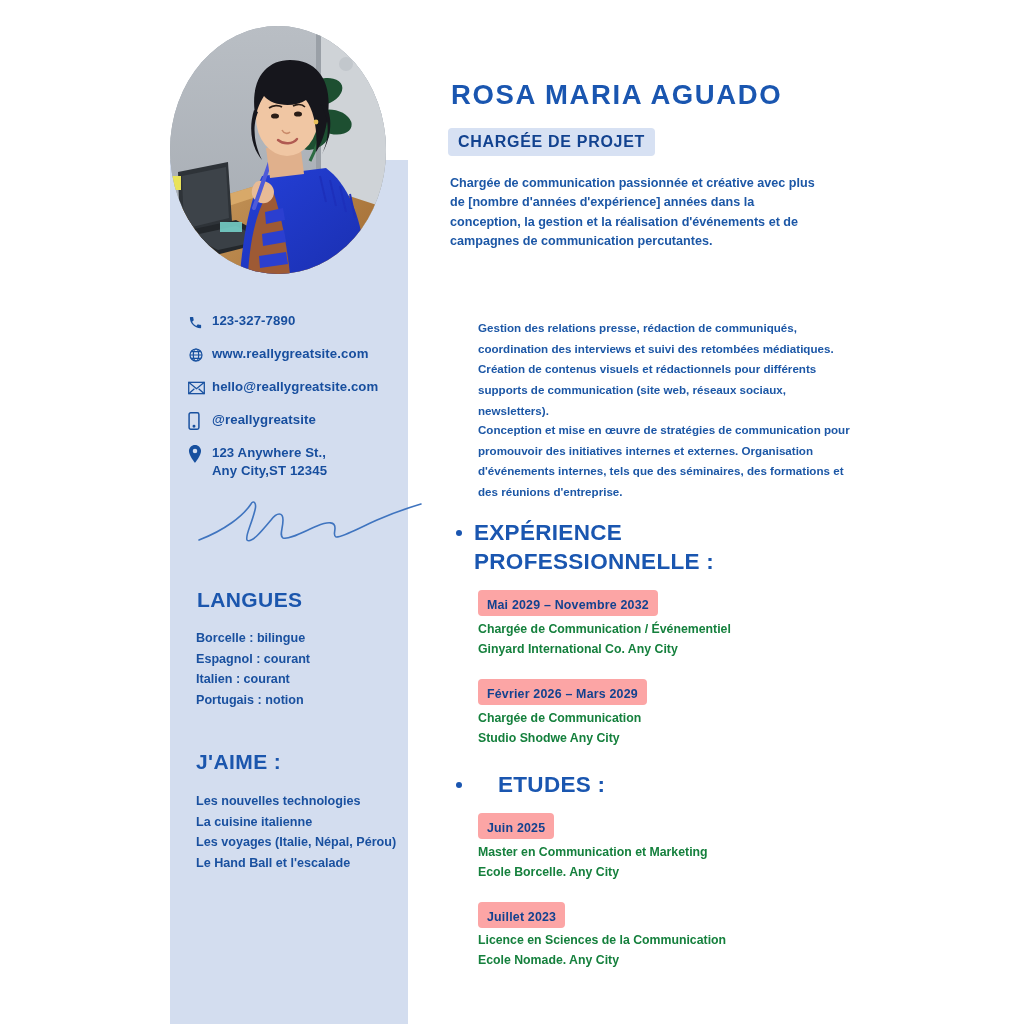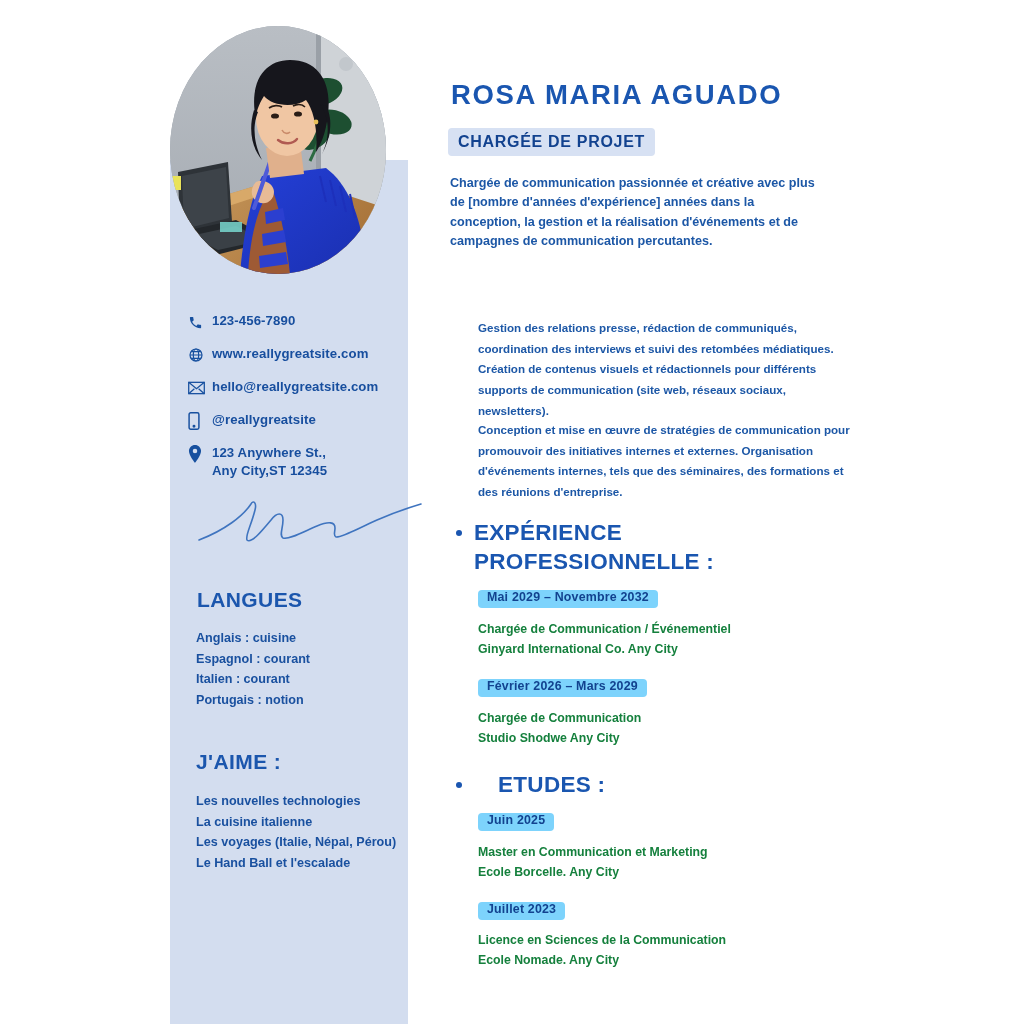--- a/index.html
+++ b/index.html
@@ -163,23 +163,23 @@
     position: absolute;
     width: 372px;
     font-size: 11.6px;
     font-weight: bold;
     line-height: 1.78;
     color: #1c57a6;
   }
 
   .date-badge {
     position: absolute;
-    background: #7dd3fc;
+    background: #fca5a5;
     border-radius: 4px;
-    padding: 0 9px 4px 9px;
+    padding: 8px 9px 4px 9px;
     font-size: 12.4px;
     font-weight: bold;
     letter-spacing: 0.2px;
     color: #12428f;
   }
   .entry-lines {
     position: absolute;
     font-size: 12.3px;
     font-weight: bold;
     line-height: 1.6;
@@ -291,21 +291,21 @@
 </div>
 
 <div id="contact">
 
   <div class="contact-row">
     <span class="contact-icon">
       <svg width="15" height="15" viewBox="0 0 24 24" fill="#17509f">
         <path d="M6.6 10.8c1.4 2.8 3.8 5.2 6.6 6.6l2.2-2.2c.3-.3.7-.4 1-.2 1.2.4 2.4.6 3.6.6.6 0 1 .4 1 1V20c0 .6-.4 1-1 1C10.6 21 3 13.4 3 4c0-.6.4-1 1-1h3.5c.6 0 1 .4 1 1 0 1.3.2 2.5.6 3.6.1.4 0 .8-.2 1.1l-2.3 2.1z"></path>
       </svg>
     </span>
-    <span class="contact-text">123-456-7890</span>
+    <span class="contact-text">123-327-7890</span>
   </div>
 
   <div class="contact-row">
     <span class="contact-icon">
       <svg width="16" height="16" viewBox="0 0 24 24" fill="none" stroke="#17509f" stroke-width="1.8">
         <circle cx="12" cy="12" r="9"></circle>
         <ellipse cx="12" cy="12" rx="4" ry="9"></ellipse>
         <path d="M3 12h18M4.5 7h15M4.5 17h15"></path>
       </svg>
     </span>
@@ -349,21 +349,21 @@
   <svg width="230" height="56" viewBox="0 0 230 56" fill="none" stroke="#3f74bf" stroke-width="1.6" stroke-linecap="round">
     <path d="M4 42 C30 32 48 18 56 6 C58 2 62 4 60 12 C56 28 50 38 52 42
              C56 46 66 34 76 22 C82 14 88 14 88 22 C88 30 84 38 88 40
              C94 42 108 34 122 28 C134 23 140 24 140 30 C140 34 138 38 141 39
              C146 40 160 32 182 22 C200 14 216 9 226 6"></path>
   </svg>
 </div>
 
 <div class="side-head" id="langues-head">LANGUES</div>
 <div class="side-list" id="langues-list">
-  <div>Anglais : cuisine</div>
+  <div>Borcelle : bilingue</div>
   <div>Espagnol : courant</div>
   <div>Italien : courant</div>
   <div>Portugais : notion</div>
 </div>
 
 <div class="side-head" id="jaime-head">J'AIME :</div>
 <div class="side-list" id="jaime-list">
   <div>Les nouvelles technologies</div>
   <div>La cuisine italienne</div>
   <div>Les voyages (Italie, Népal, Pérou)</div>

